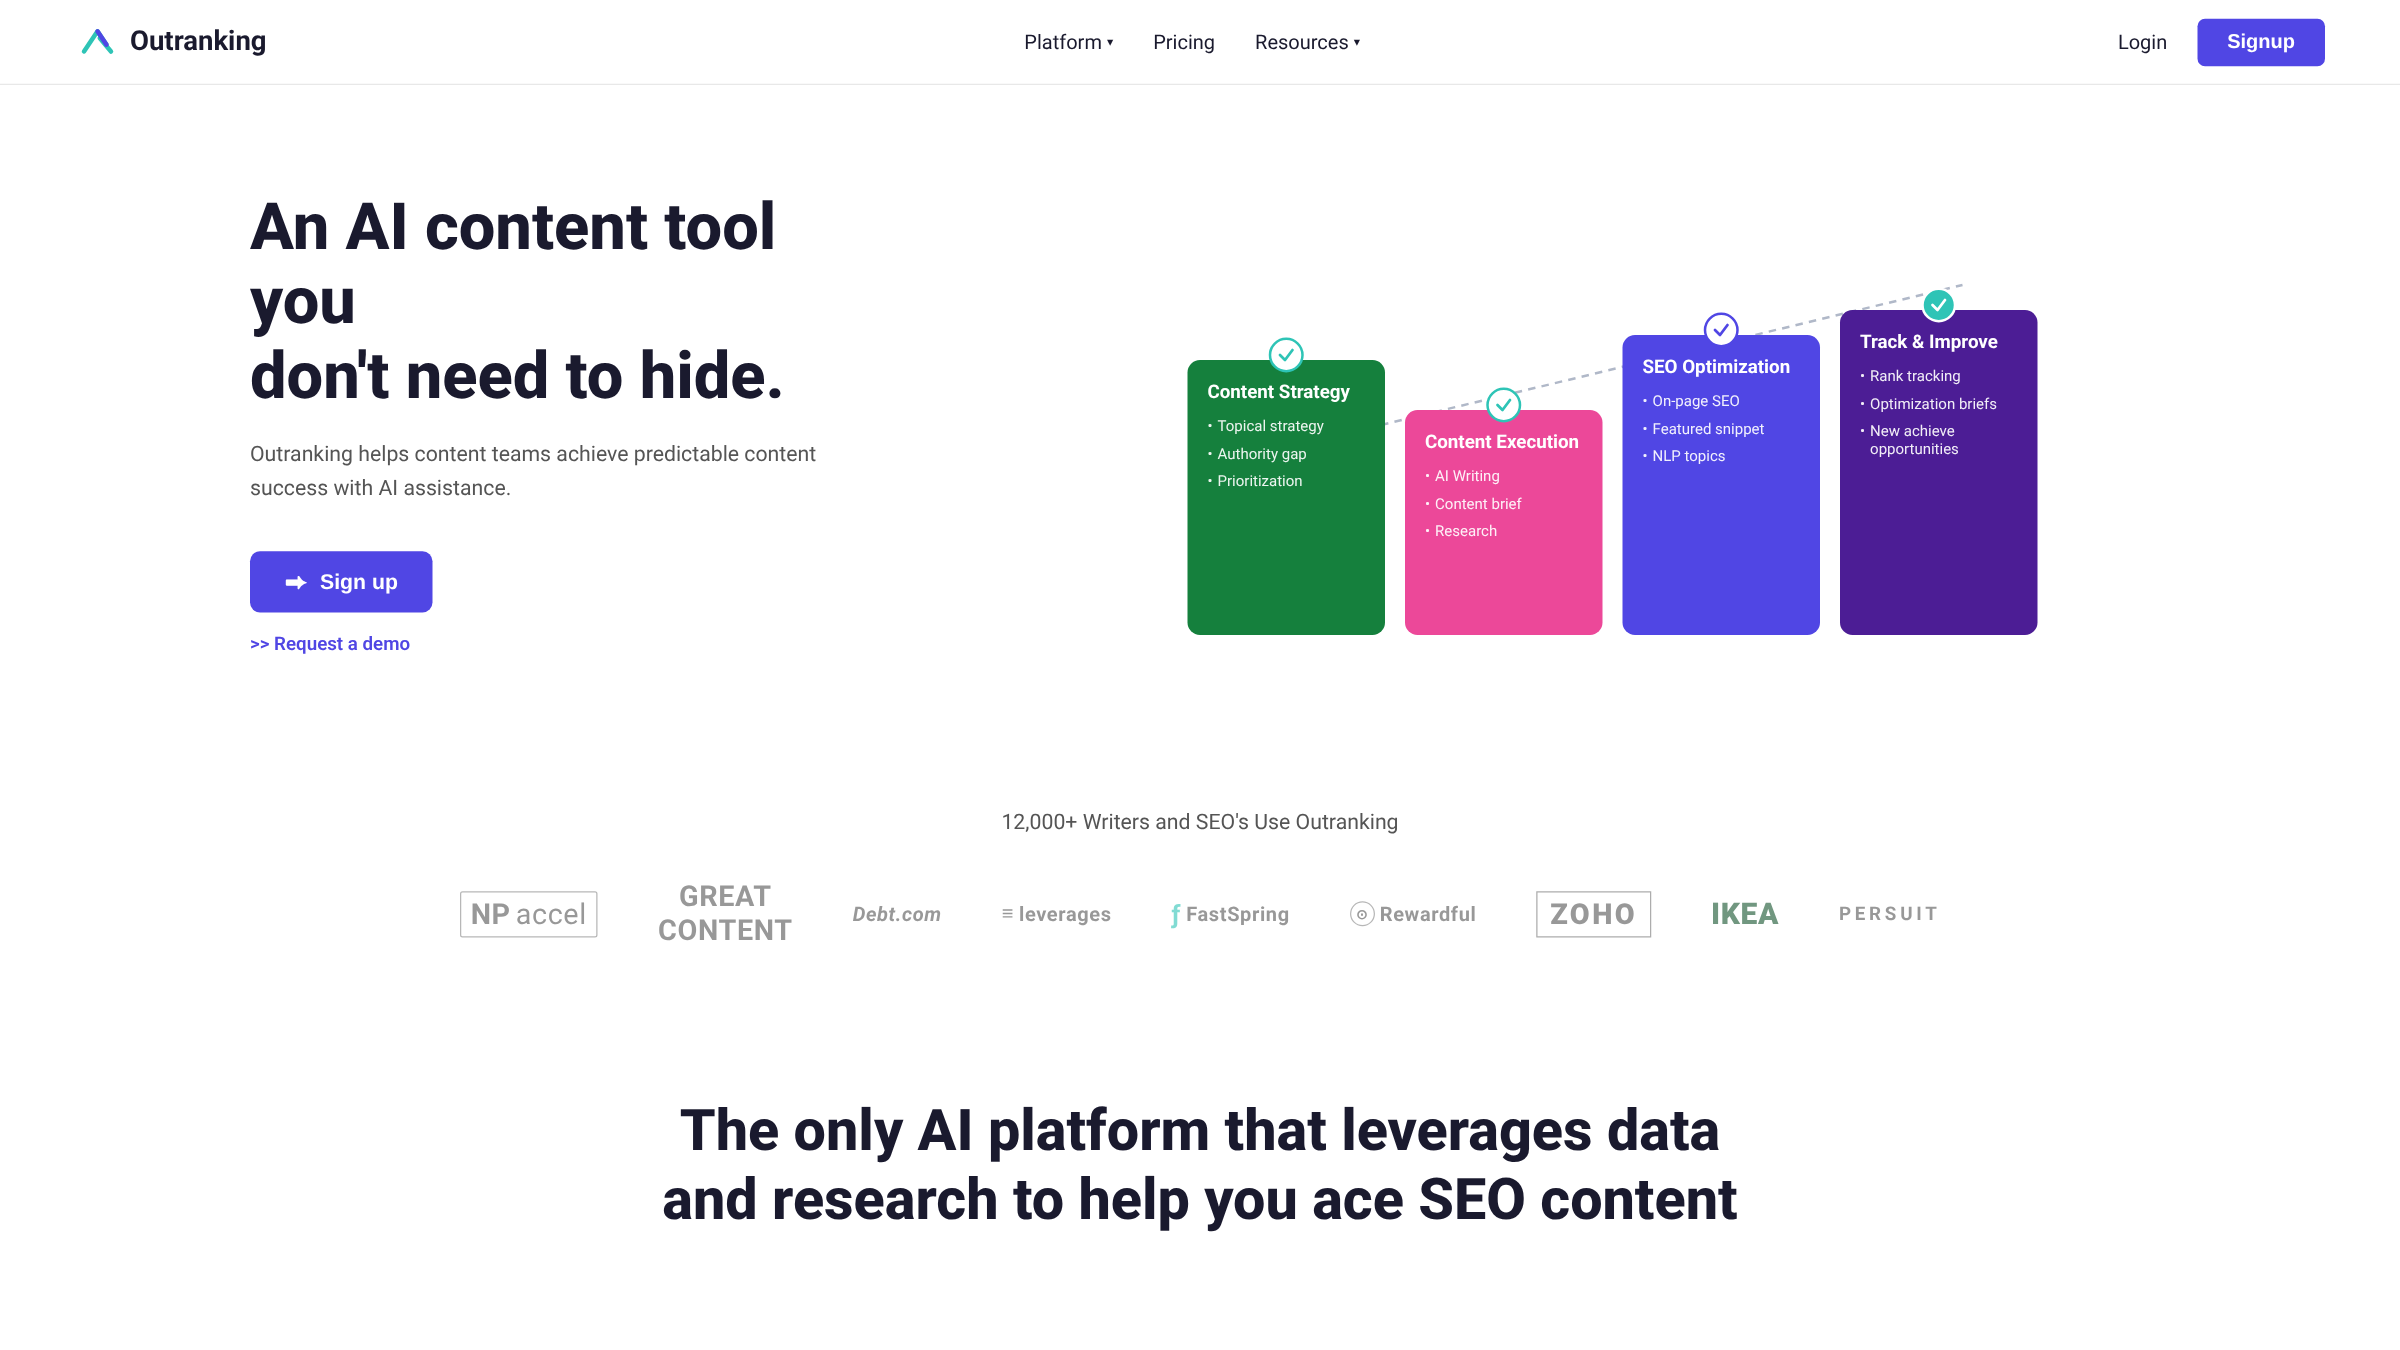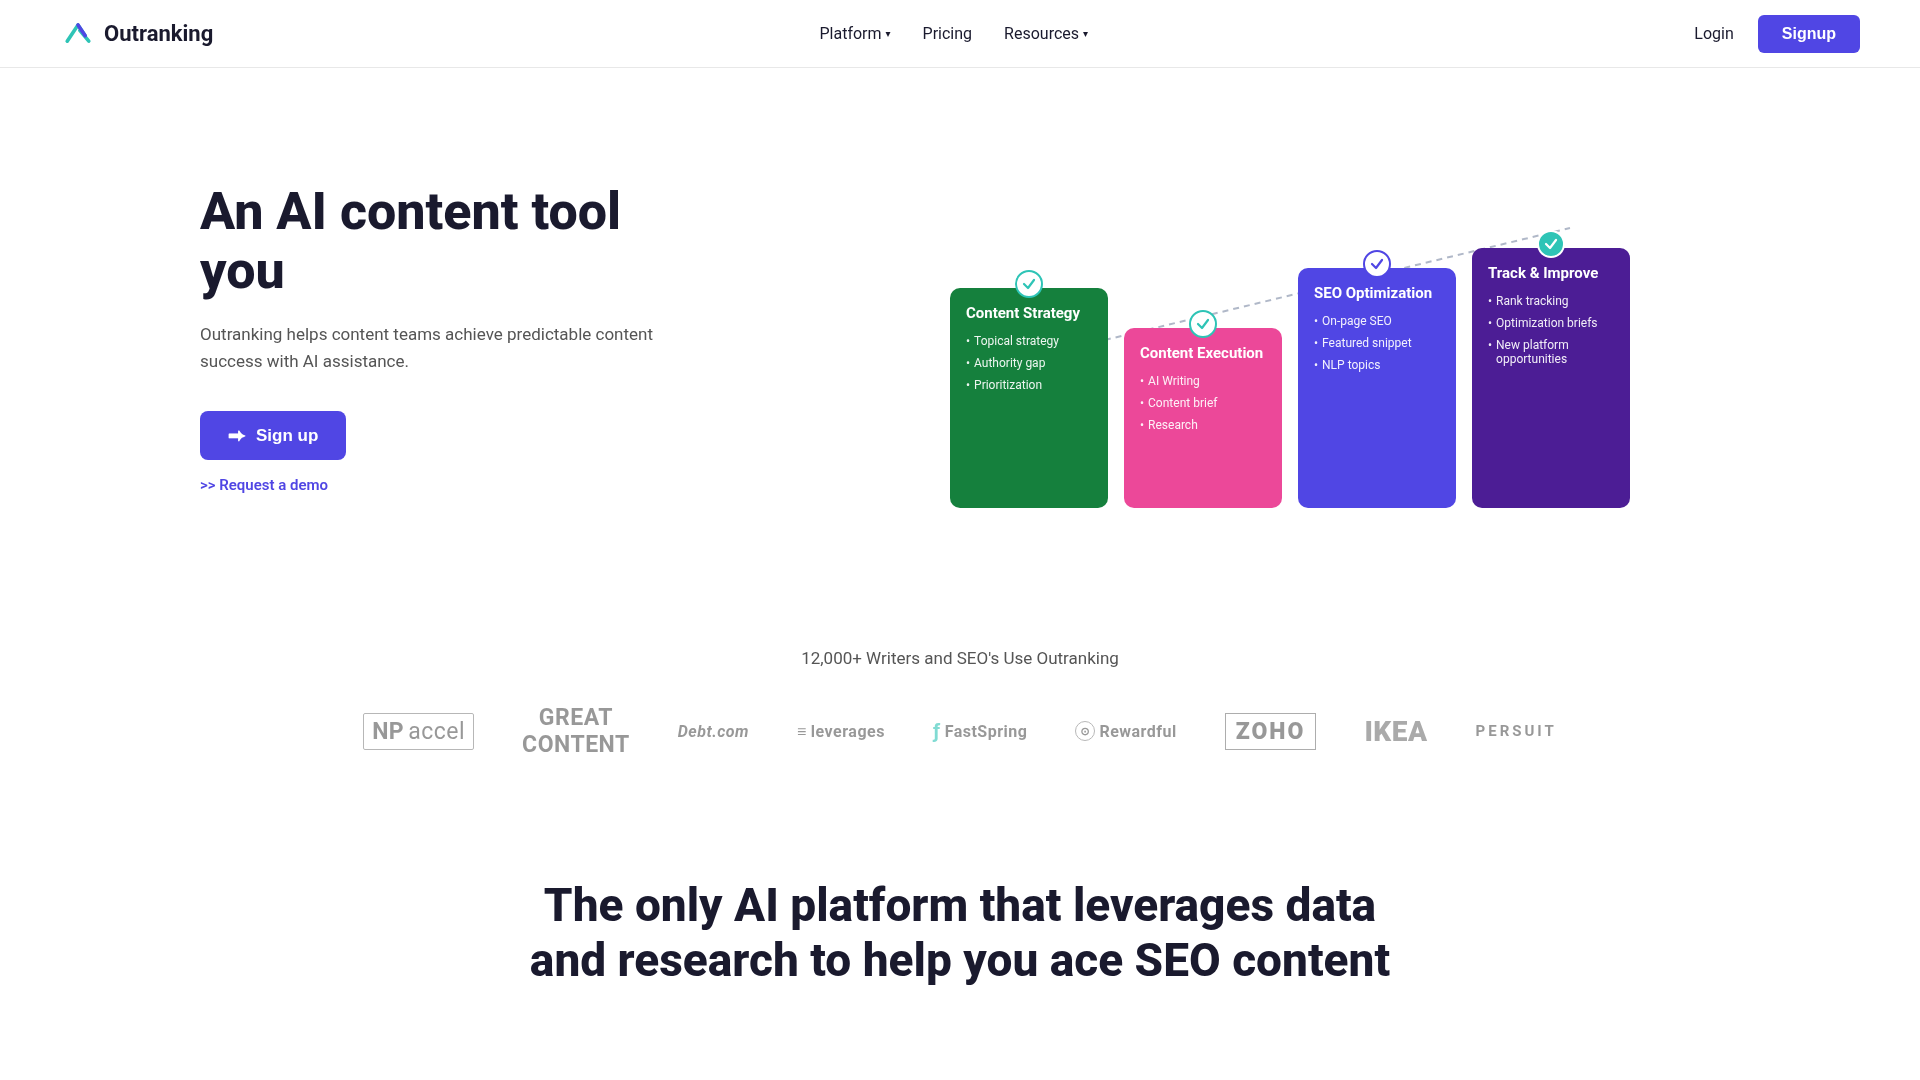--- a/index.html
+++ b/index.html
@@ -82,21 +82,21 @@
     
     .social-proof { padding: 60px 60px 40px; text-align: center; }
     .social-title { font-size: 17px; color: #555; margin-bottom: 36px; }
     .logos-row { display: flex; align-items: center; justify-content: center; gap: 48px; flex-wrap: wrap; }
     .brand-logo {
       opacity: 0.6; font-size: 23px; font-weight: 700;
       color: #555; display: flex; align-items: center; gap: 4px;
       letter-spacing: 0.5px;
     }
     .brand-logo.outline { border: 1.5px solid #888; padding: 4px 8px; border-radius: 2px; }
-    .brand-logo.ikea { font-size: 28px; color: #737373; font-weight: 900; }
+    .brand-logo.ikea { font-size: 24px; color: #14532d; font-weight: 900; }
     .brand-logo.zoho { letter-spacing: 2px; font-weight: 900; border: 1.5px solid #777; padding: 4px 10px; }
 
     
     .bottom-section { padding: 80px 60px; text-align: center; }
     .bottom-title { font-size: 46px; font-weight: 800; color: #1a1a2e; line-height: 1.2; max-width: 900px; margin: 0 auto 20px; }
     .bottom-subtitle { font-size: 18px; color: #555; }
   </style>
 </head>
 <body>
 
@@ -127,20 +127,21 @@
   <div class="nav-actions">
     <a class="login-btn">Login</a>
     <button class="signup-btn">Signup</button>
   </div>
 </nav>
 
 <section class="hero">
   <div class="hero-left">
     <h1 class="hero-title">
       <span>An AI content tool you</span><br>
+      <span>don't need to hide.</span>
     </h1>
     <p class="hero-subtitle">Outranking helps content teams achieve predictable content success with AI assistance.</p>
     <div class="hero-cta">
       <button class="sign-up-btn">
         <span style="font-size:18px;">⮕</span>
         <span>Sign up</span>
       </button>
       <a class="demo-link">&gt;&gt; Request a demo</a>
     </div>
   </div>
@@ -193,21 +194,21 @@
 
         <div class="card card-4">
           <div class="check-mark" style="border-color:#fff;background:#2ec4b6;">
             <svg viewBox="0 0 14 14" fill="none">
                 <polyline points="2,7 6,11 12,3" stroke="#fff" stroke-width="2.2" stroke-linecap="round" stroke-linejoin="round"></polyline>
               </svg>
           </div>
           <div class="card-title">Track &amp; Improve</div>
           <div class="card-item">Rank tracking</div>
           <div class="card-item">Optimization briefs</div>
-          <div class="card-item">New platform opportunities</div>
+          <div class="card-item">New achieve opportunities</div>
         </div>
 
       </div>
     </div>
   </div>
 </section>
 
 <section class="social-proof">
   <p class="social-title">12,000+ Writers and SEO's Use Outranking</p>
   <div class="logos-row">

